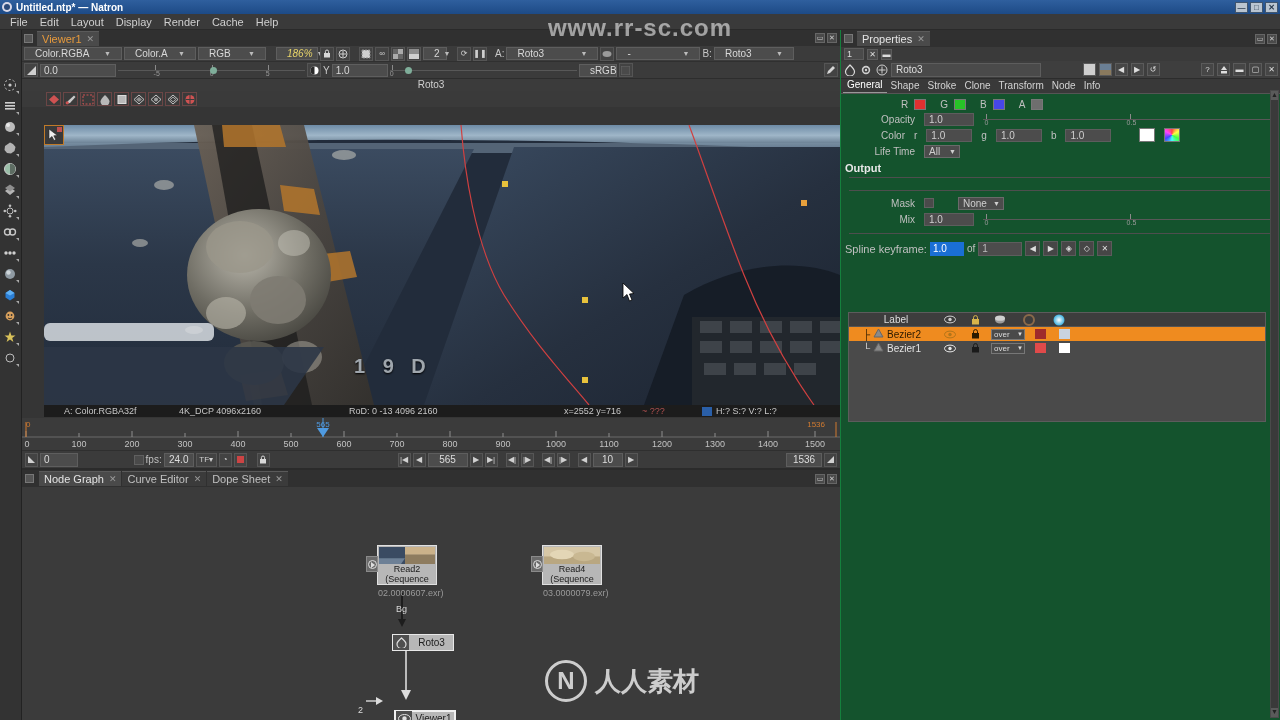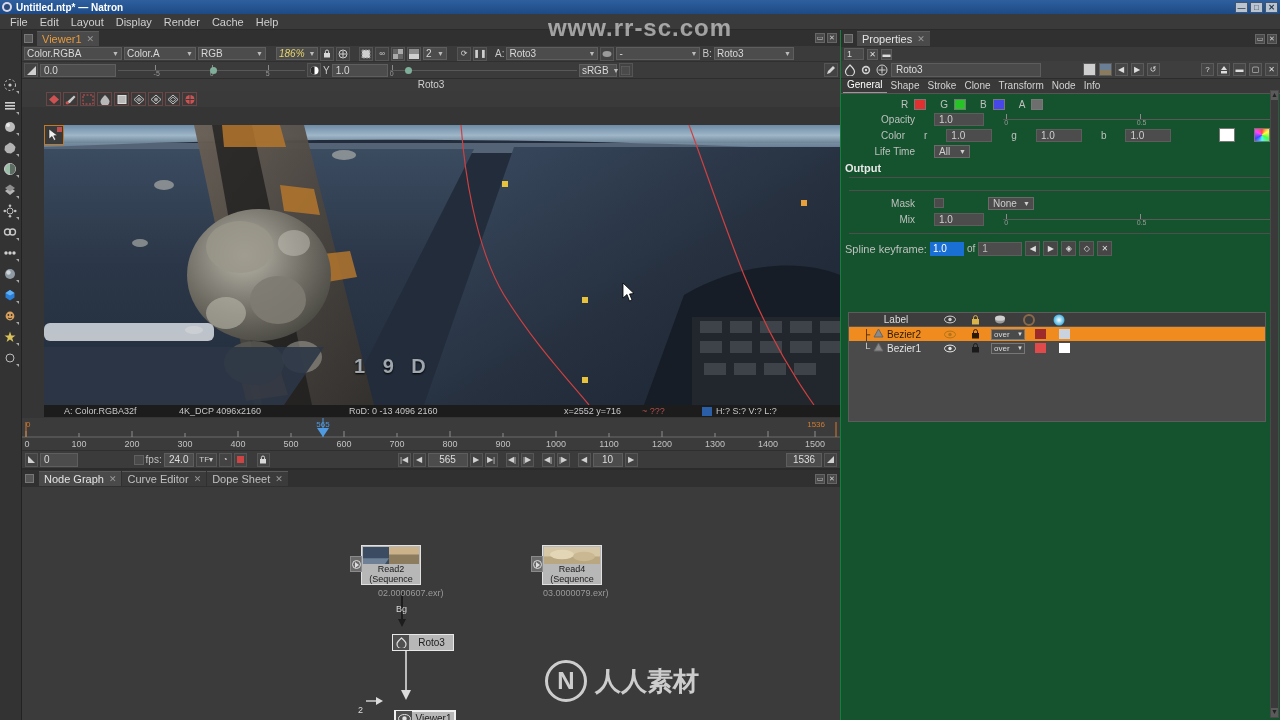--- a/index.html
+++ b/index.html
@@ -30,21 +30,21 @@
   .pane-tabbar{height:16px;background:#303030;display:flex;align-items:center;padding-left:2px;}
   .pane-grip{width:9px;height:9px;background:#555;border:1px solid #777;margin-right:4px;}
   .pane-tab{height:15px;display:flex;align-items:center;padding:0 5px;background:#4a4a4a;color:#e79a3c;font-size:11px;border-top:1px solid #5a5a5a;}
   .pane-tab .x{margin-left:5px;color:#999;font-size:9px;}
   .pane-tab.inactive{background:#3b3b3b;color:#c0c0c0;}
   .pane-hdrbtns{margin-left:auto;display:flex;gap:2px;padding-right:3px;}
   .hb{width:10px;height:10px;background:#4a4a4a;border:1px solid #666;font-size:7px;line-height:8px;text-align:center;color:#ccc;}
 
   .vtoolrow{height:16px;background:#3b3b3b;display:flex;align-items:center;gap:2px;padding:0 2px;border-bottom:1px solid #303030;}
   .vtoolrow2{height:17px;background:#3b3b3b;display:flex;align-items:center;gap:2px;padding:0 2px;border-bottom:1px solid #2d2d2d;}
-  .combo{height:13px;background:#4c4c4c;border:1px solid #5e5e5e;color:#d8d8d8;font-size:10px;display:flex;align-items:center;padding:0 2px;}
+  .combo{height:13px;background:#4c4c4c;border:1px solid #5e5e5e;color:#d8d8d8;font-size:10px;display:flex;align-items:center;padding:0 10px;}
   .combo .arw{margin-left:auto;padding-left:4px;font-size:7px;color:#bbb;}
   .numfield{height:13px;background:#4c4c4c;border:1px solid #5e5e5e;color:#d8d8d8;font-size:10px;display:flex;align-items:center;padding:0 3px;}
   .ibtn{width:14px;height:14px;background:#434343;border:1px solid #555;display:flex;align-items:center;justify-content:center;color:#cfcfcf;font-size:8px;}
   .slider{flex:1;height:13px;position:relative;}
   .slider .track{position:absolute;top:6px;left:0;right:0;height:1px;background:#585858;}
   .slider .tick{position:absolute;top:1px;width:1px;height:5px;background:#8a8a8a;}
   .slider .tlbl{position:absolute;top:6px;font-size:7px;color:#9a9a9a;}
   .slider .knob{position:absolute;top:3px;width:7px;height:7px;border-radius:50%;background:#7fae9a;}
 
   .viewertitle{height:12px;background:#3b3b3b;text-align:center;font-size:10px;color:#d0d0d0;line-height:12px;}
@@ -90,21 +90,21 @@
   .pc-btn{width:11px;height:11px;background:#4a4a4a;border:1px solid #5c5c5c;font-size:8px;line-height:9px;text-align:center;color:#ddd;}
 
   .nodehdr{height:18px;background:#3e3e3e;display:flex;align-items:center;gap:3px;padding:0 2px;border-bottom:1px solid #2c2c2c;}
   .nh-name{height:14px;flex:0 0 150px;background:#4a4a4a;border:1px solid #5d5d5d;font-size:10px;color:#ddd;display:flex;align-items:center;padding-left:4px;}
   .nh-btn{width:13px;height:13px;background:#464646;border:1px solid #5b5b5b;display:flex;align-items:center;justify-content:center;font-size:8px;color:#ddd;}
 
   .proptabs{height:15px;background:#393939;display:flex;align-items:flex-end;border-bottom:1px solid #555;padding-left:2px;}
   .ptab{padding:0 4px;font-size:10px;color:#d2d2d2;line-height:14px;}
   .ptab.active{color:#fff;border-bottom:1px solid #999;}
 
-  .prow{display:flex;align-items:center;height:16px;padding:0 4px;gap:19px;}
+  .prow{display:flex;align-items:center;height:16px;padding:0 4px;gap:9px;}
   .plabel{font-size:10px;color:#c0c0c0;text-align:right;}
   .pfield{height:13px;background:#4c4c4c;border:1px solid #5d5d5d;font-size:10px;color:#cfcfcf;display:flex;align-items:center;padding-left:4px;}
   .checkbox{width:10px;height:10px;background:#4a4a4a;border:1px solid #606060;}
   .swatch{width:15px;height:13px;border:1px solid #777;}
   .sect-title{font-size:11px;font-weight:bold;color:#e8e8e8;padding-left:4px;}
   .hrule{height:1px;background:#4e4e4e;margin:3px 8px;}
 
   .splinerow{display:flex;align-items:center;gap:3px;padding:4px;}
   .kf-field{width:34px;height:14px;background:#1a6fd4;color:#fff;font-size:10px;display:flex;align-items:center;padding-left:3px;}
   .kf-of{width:44px;height:14px;background:#4c4c4c;border:1px solid #5d5d5d;font-size:10px;color:#bbb;display:flex;align-items:center;padding-left:3px;}
@@ -687,21 +687,21 @@
     <div class="graphcanvas">
       <svg width="818" height="263" style="position:absolute;left:0;top:0">
         <line x1="380" y1="106" x2="380" y2="135" stroke="#1d1d1d" stroke-width="2"></line>
         <polygon points="376,132 384,132 380,140" fill="#1d1d1d"></polygon>
         <line x1="384" y1="162" x2="384" y2="205" stroke="#dcdcdc" stroke-width="1.6"></line>
         <polygon points="379,203 389,203 384,213" fill="#dcdcdc"></polygon>
         <line x1="344" y1="214" x2="356" y2="214" stroke="#dcdcdc" stroke-width="1.4"></line>
         <polygon points="354,210 361,214 354,218" fill="#dcdcdc"></polygon>
       </svg>
 
-      <div class="node readnode" style="left:339px;top:58px">
+      <div class="node readnode" style="left:355px;top:58px">
         <span class="nodeport">
             <span class="dot"></span>
           </span>
         <svg class="thumb" viewBox="0 0 56 18" preserveAspectRatio="none">
           <rect width="56" height="18" fill="#b9a98e"></rect>
             <rect width="26" height="18" fill="#3a4b62"></rect>
           <path d="M0 12 H26 L22 18 H0Z" fill="#6d8096"></path>
             <rect x="26" width="30" height="8" fill="#cbb28a"></rect>
           <rect x="26" y="8" width="30" height="10" fill="#8e7c5f"></rect>
         </svg>

